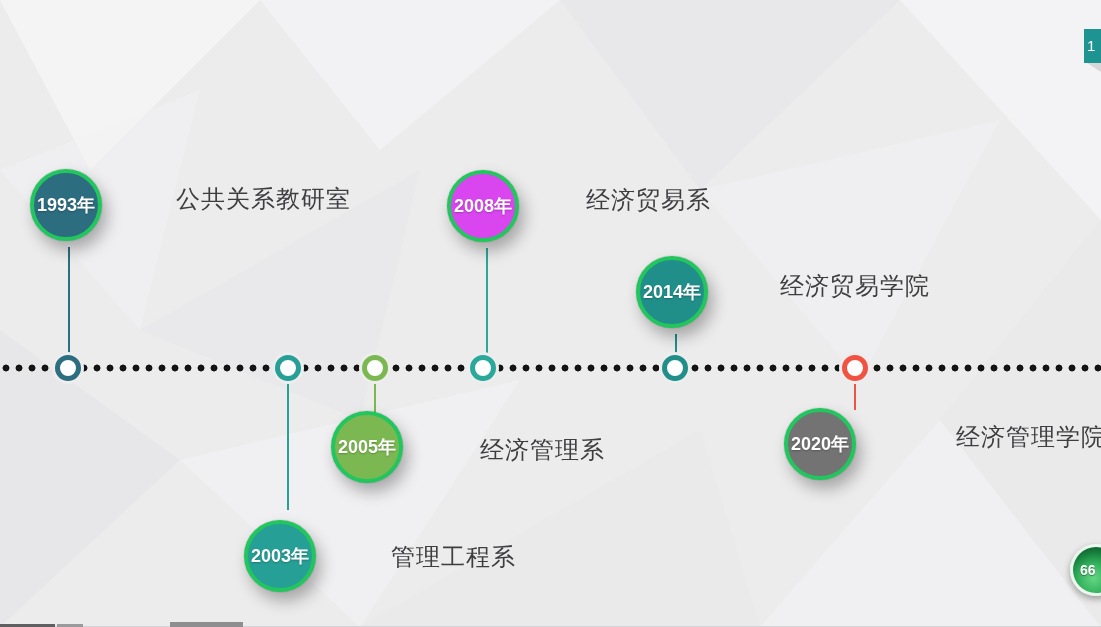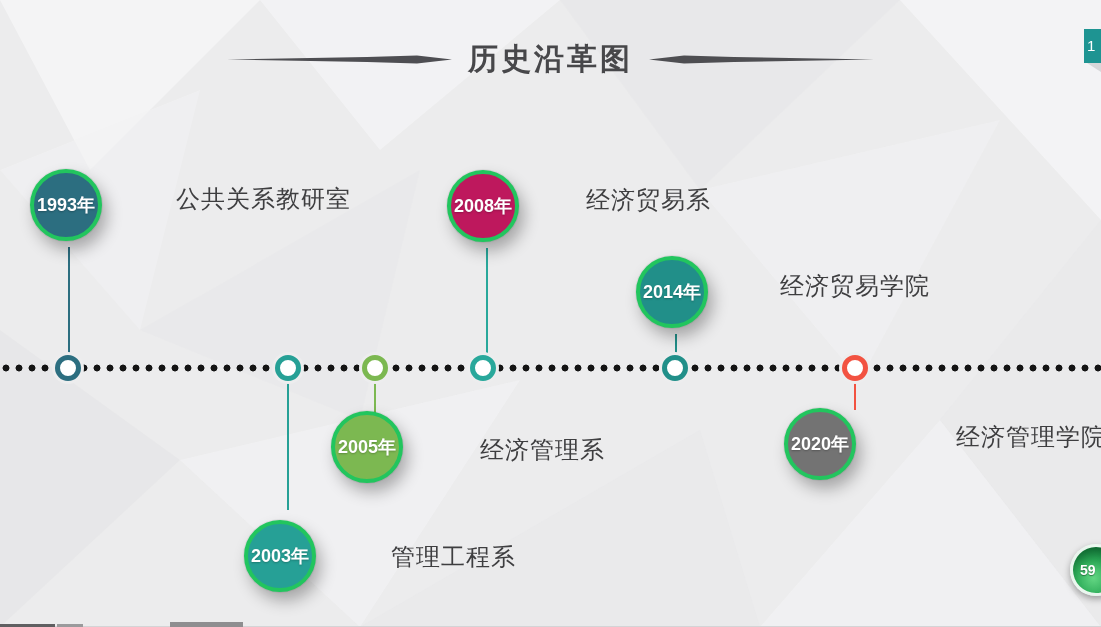--- a/index.html
+++ b/index.html
@@ -87,29 +87,20 @@
     <polygon points="0,170 200,90 140,330" fill="#f2f2f3" opacity="0.6"></polygon>
     <polygon points="140,330 420,170 360,420" fill="#e7e7e9" opacity="0.45"></polygon>
     <polygon points="700,190 1000,120 860,380" fill="#f2f2f4" opacity="0.6"></polygon>
     <polygon points="0,330 180,460 0,627" fill="#e4e4e6" opacity="0.6"></polygon>
     <polygon points="180,460 520,380 360,627" fill="#f4f4f5" opacity="0.6"></polygon>
     <polygon points="360,627 700,430 760,627" fill="#e7e7e9" opacity="0.5"></polygon>
     <polygon points="760,627 940,420 1101,627" fill="#f3f3f4" opacity="0.65"></polygon>
     <polygon points="940,420 1101,220 1101,627" fill="#e8e8ea" opacity="0.5"></polygon>
   </svg>
 
-  <div class="title-row">
-    <svg class="title-arrow" width="225" height="9" viewBox="0 0 225 9">
-      <polygon points="0,4.5 140,2 190,0.5 225,4.5 190,8.5 140,7" fill="#4e4e52"></polygon>
-    </svg>
-    <div class="title-text">历史沿革图</div>
-    <svg class="title-arrow" width="225" height="9" viewBox="0 0 225 9">
-      <polygon points="225,4.5 85,2 35,0.5 0,4.5 35,8.5 85,7" fill="#4e4e52"></polygon>
-    </svg>
-  </div>
 
   <div class="timeline-dots" style="--dot: #141414;"></div>
 
   <div class="event">
     <div class="connector" style="left: 68px; top: 247px; height: 112px; background-color: rgb(44, 110, 128);"></div>
     <div class="big-circle" style="left: 30px; top: 169px; background-color: rgb(44, 110, 128);">
       <span class="year-text">1993年</span>
     </div>
     <div class="node" style="left: 55px; top: 355px; border-color: rgb(44, 110, 128);"></div>
     <div class="event-label" style="left:128px;top:183px;">公共关系教研室</div>
@@ -128,21 +119,21 @@
     <div class="connector" style="left: 374px; top: 377px; height: 36px; background-color: rgb(124, 184, 81);"></div>
     <div class="big-circle" style="left: 331px; top: 411px; background-color: rgb(124, 184, 81);">
       <span class="year-text">2005年</span>
     </div>
     <div class="node" style="left: 362px; top: 355px; border-color: rgb(124, 184, 81);"></div>
     <div class="event-label" style="left:432px;top:434px;">经济管理系</div>
   </div>
 
   <div class="event">
     <div class="connector" style="left: 486px; top: 248px; height: 109px; background-color: rgb(41, 168, 155);"></div>
-    <div class="big-circle" style="left: 447px; top: 170px; background-color: #be185d;">
+    <div class="big-circle" style="left: 447px; top: 170px; background-color: #d946ef;">
       <span class="year-text">2008年</span>
     </div>
     <div class="node" style="left: 470px; top: 355px; border-color: rgb(41, 168, 155);"></div>
     <div class="event-label" style="left:538px;top:184px;">经济贸易系</div>
   </div>
 
   <div class="event">
     <div class="connector" style="left: 675px; top: 334px; height: 23px; background-color: rgb(33, 143, 137);"></div>
     <div class="big-circle" style="left: 636px; top: 256px; background-color: rgb(33, 143, 137);">
       <span class="year-text">2014年</span>
@@ -157,21 +148,21 @@
       <span class="year-text">2020年</span>
     </div>
     <div class="node" style="left: 842px; top: 355px; border-color: rgb(242, 82, 65);"></div>
     <div class="event-label" style="left:908px;top:421px;">经济管理学院</div>
   </div>
 
   <div class="page-badge" style="background-color: rgb(30, 148, 146);">1</div>
   <div class="page-badge-fold"></div>
 
   <div class="timer-bubble">
-    <span class="timer-text">59</span>
+    <span class="timer-text">66</span>
   </div>
 
   <div class="taskbar-edge">
     <div class="tb-line"></div>
     <div class="tb-seg1"></div>
     <div class="tb-seg2"></div>
     <div class="tb-seg3"></div>
   </div>
 
 </div>

